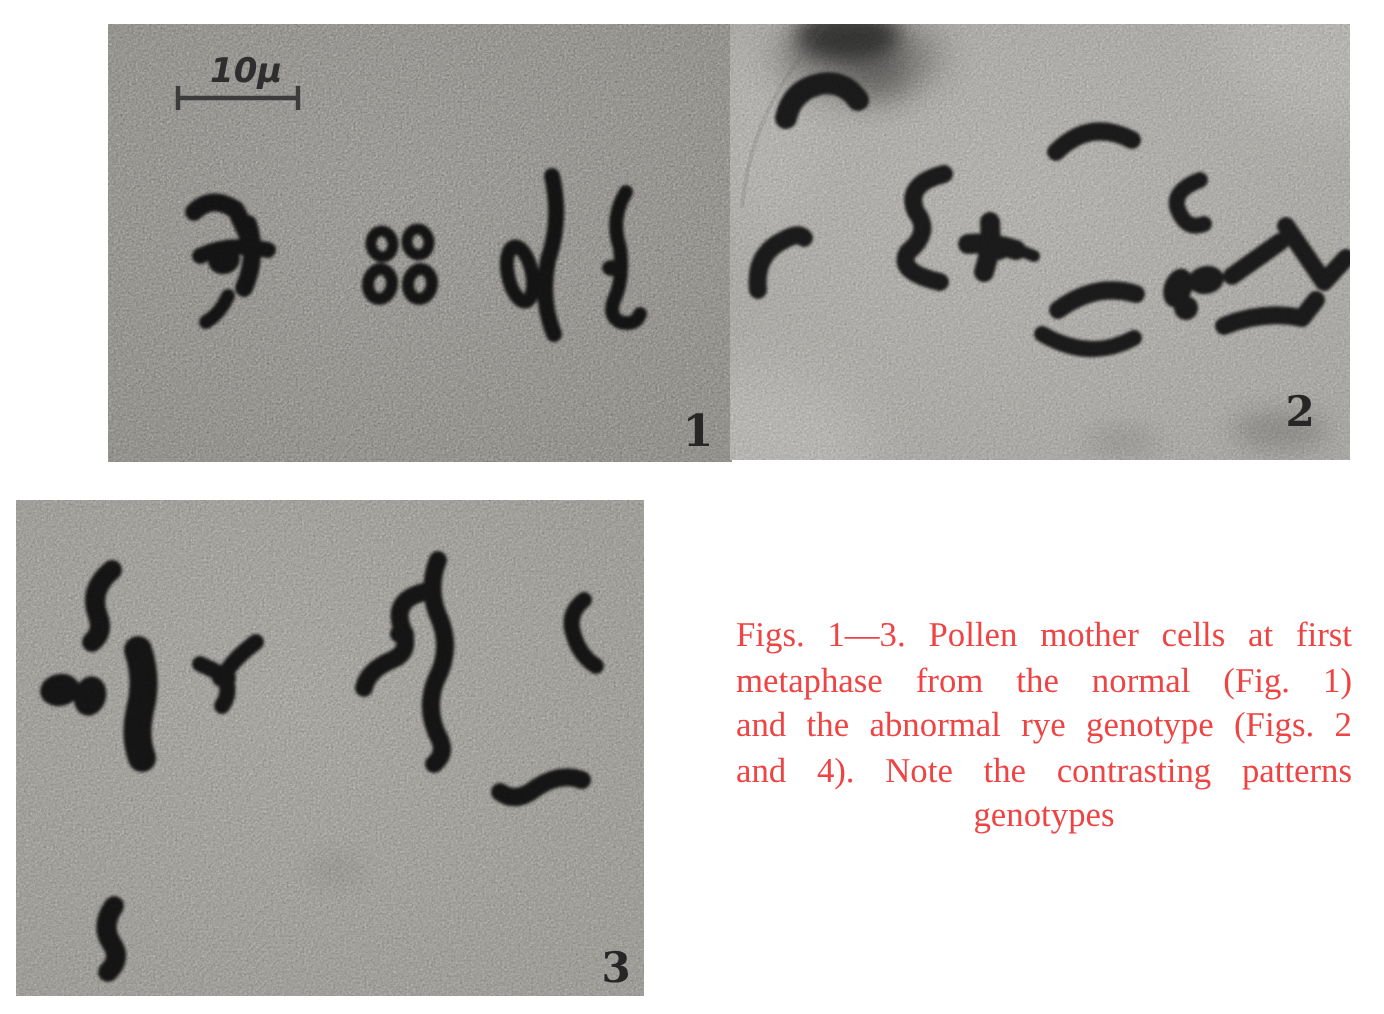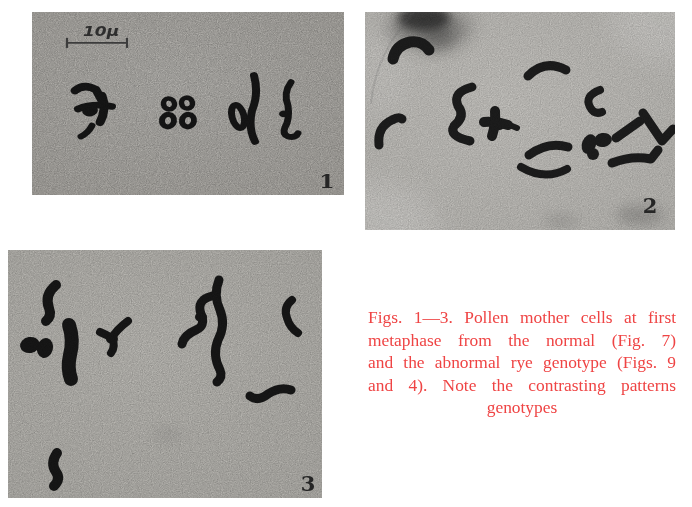--- a/index.html
+++ b/index.html
@@ -1,20 +1,20 @@
 <!DOCTYPE html>
 <html><head>
 <meta charset="utf-8">
 <style>
   html,body{margin:0;padding:0;background:#ffffff;}
   .plate{position:relative;width:692px;height:507px;background:#ffffff;overflow:hidden;
          font-family:"Liberation Serif", serif;}
   .panel{position:absolute;}
   .panel .art, .panel .art svg{display:block;width:100%;height:100%;}
-  .panel-1{left:4px;top:12px;width:312px;height:183px;padding-left:28px;}
+  .panel-1{left:26px;top:12px;width:312px;height:219px;padding-left:28px;}
   .panel-2{left:365px;top:12px;width:310px;height:218px;}
   .panel-3{left:8px;top:250px;width:314px;height:248px;}
   .caption{position:absolute;left:368px;top:306px;width:308px;
            font-size:17.4px;line-height:22.6px;color:#ef4444;}
   .cap-line{text-align:justify;text-align-last:justify;}
   .cap-line.last{text-align:right;text-align-last:center;}
 </style>
 </head>
 <body>
 
@@ -171,19 +171,19 @@
             <path d="M49,203 Q42,213 48,222 Q53,229 46,236" stroke-width="10"></path>
           </g>
           <rect x="0" y="0" width="314" height="248" filter="url(#grain3)" opacity="0.35"></rect>
           <text x="300" y="241" text-anchor="middle" fill="#262626" font-weight="bold" font-size="21" font-family="&quot;DejaVu Serif&quot;,&quot;Liberation Serif&quot;,serif">3</text>
         </svg>
       </div>
   </figure>
 
   <div class="caption">
     <div class="cap-line">Figs. 1—3. Pollen mother cells at first</div>
-    <div class="cap-line">metaphase from the normal (Fig. 7)</div>
-    <div class="cap-line">and the abnormal rye genotype (Figs. 9</div>
+    <div class="cap-line">metaphase from the normal (Fig. 1)</div>
+    <div class="cap-line">and the abnormal rye genotype (Figs. 2</div>
     <div class="cap-line">and 4). Note the contrasting patterns</div>
     <div class="cap-line last">genotypes</div>
   </div>
 
 </div>
 
 </body></html>

